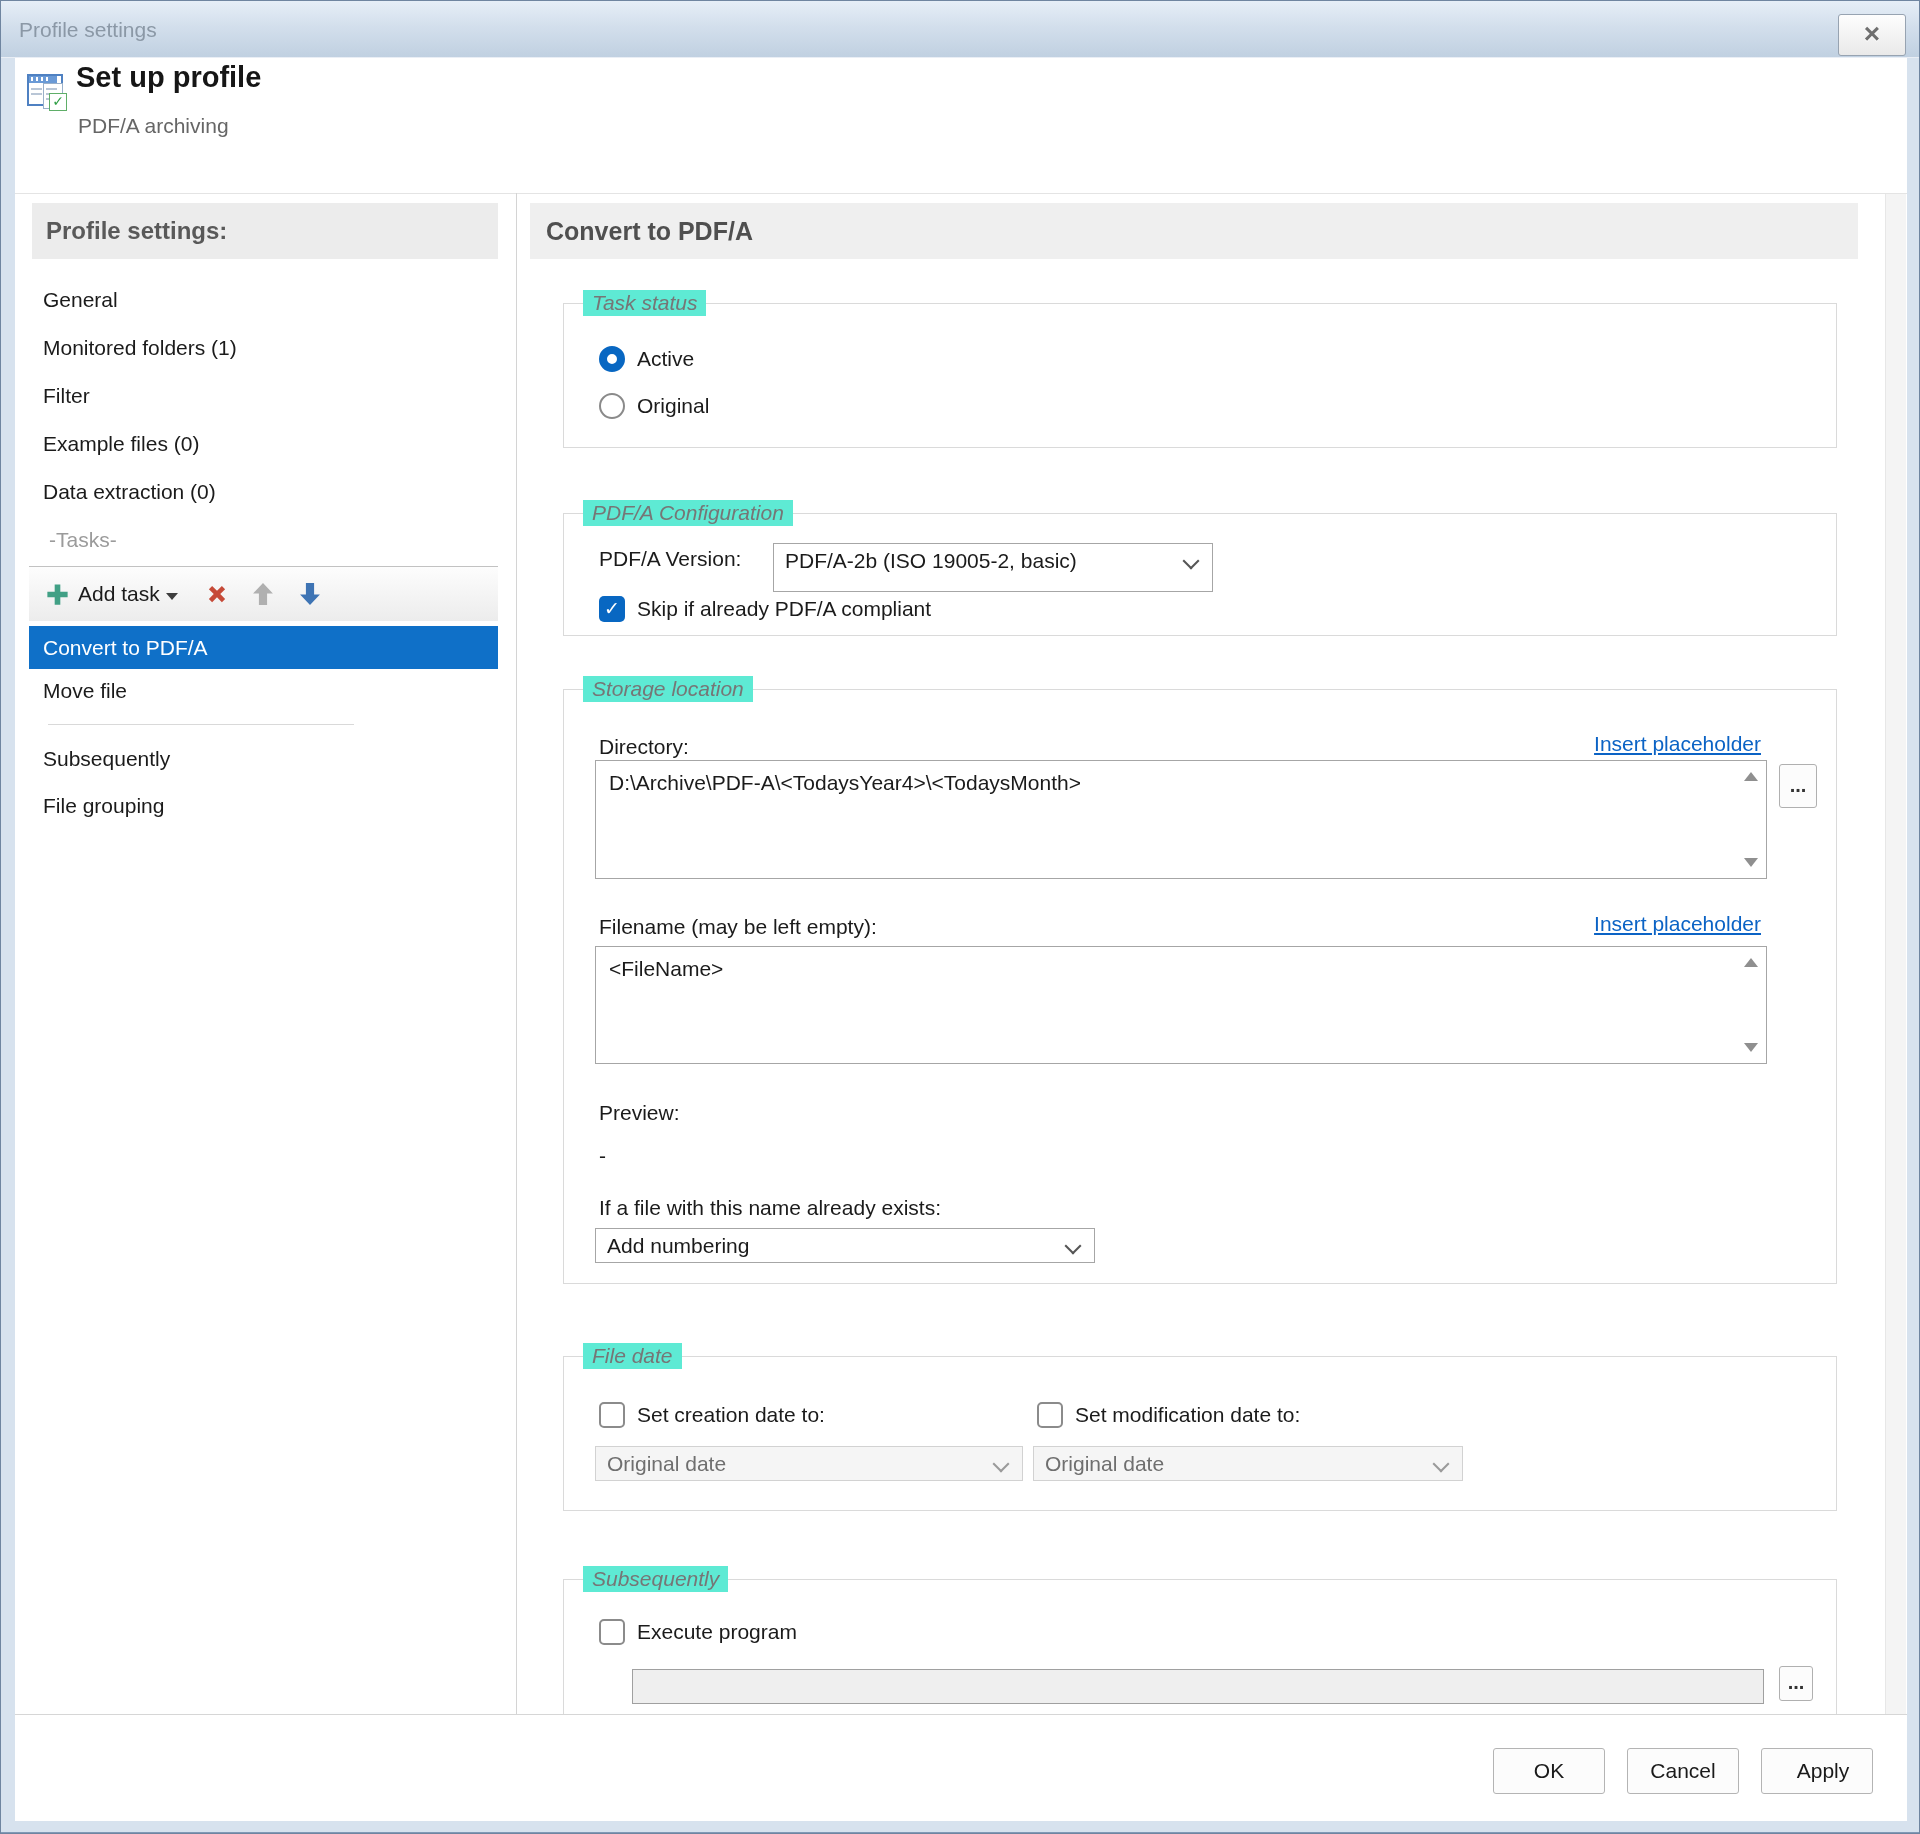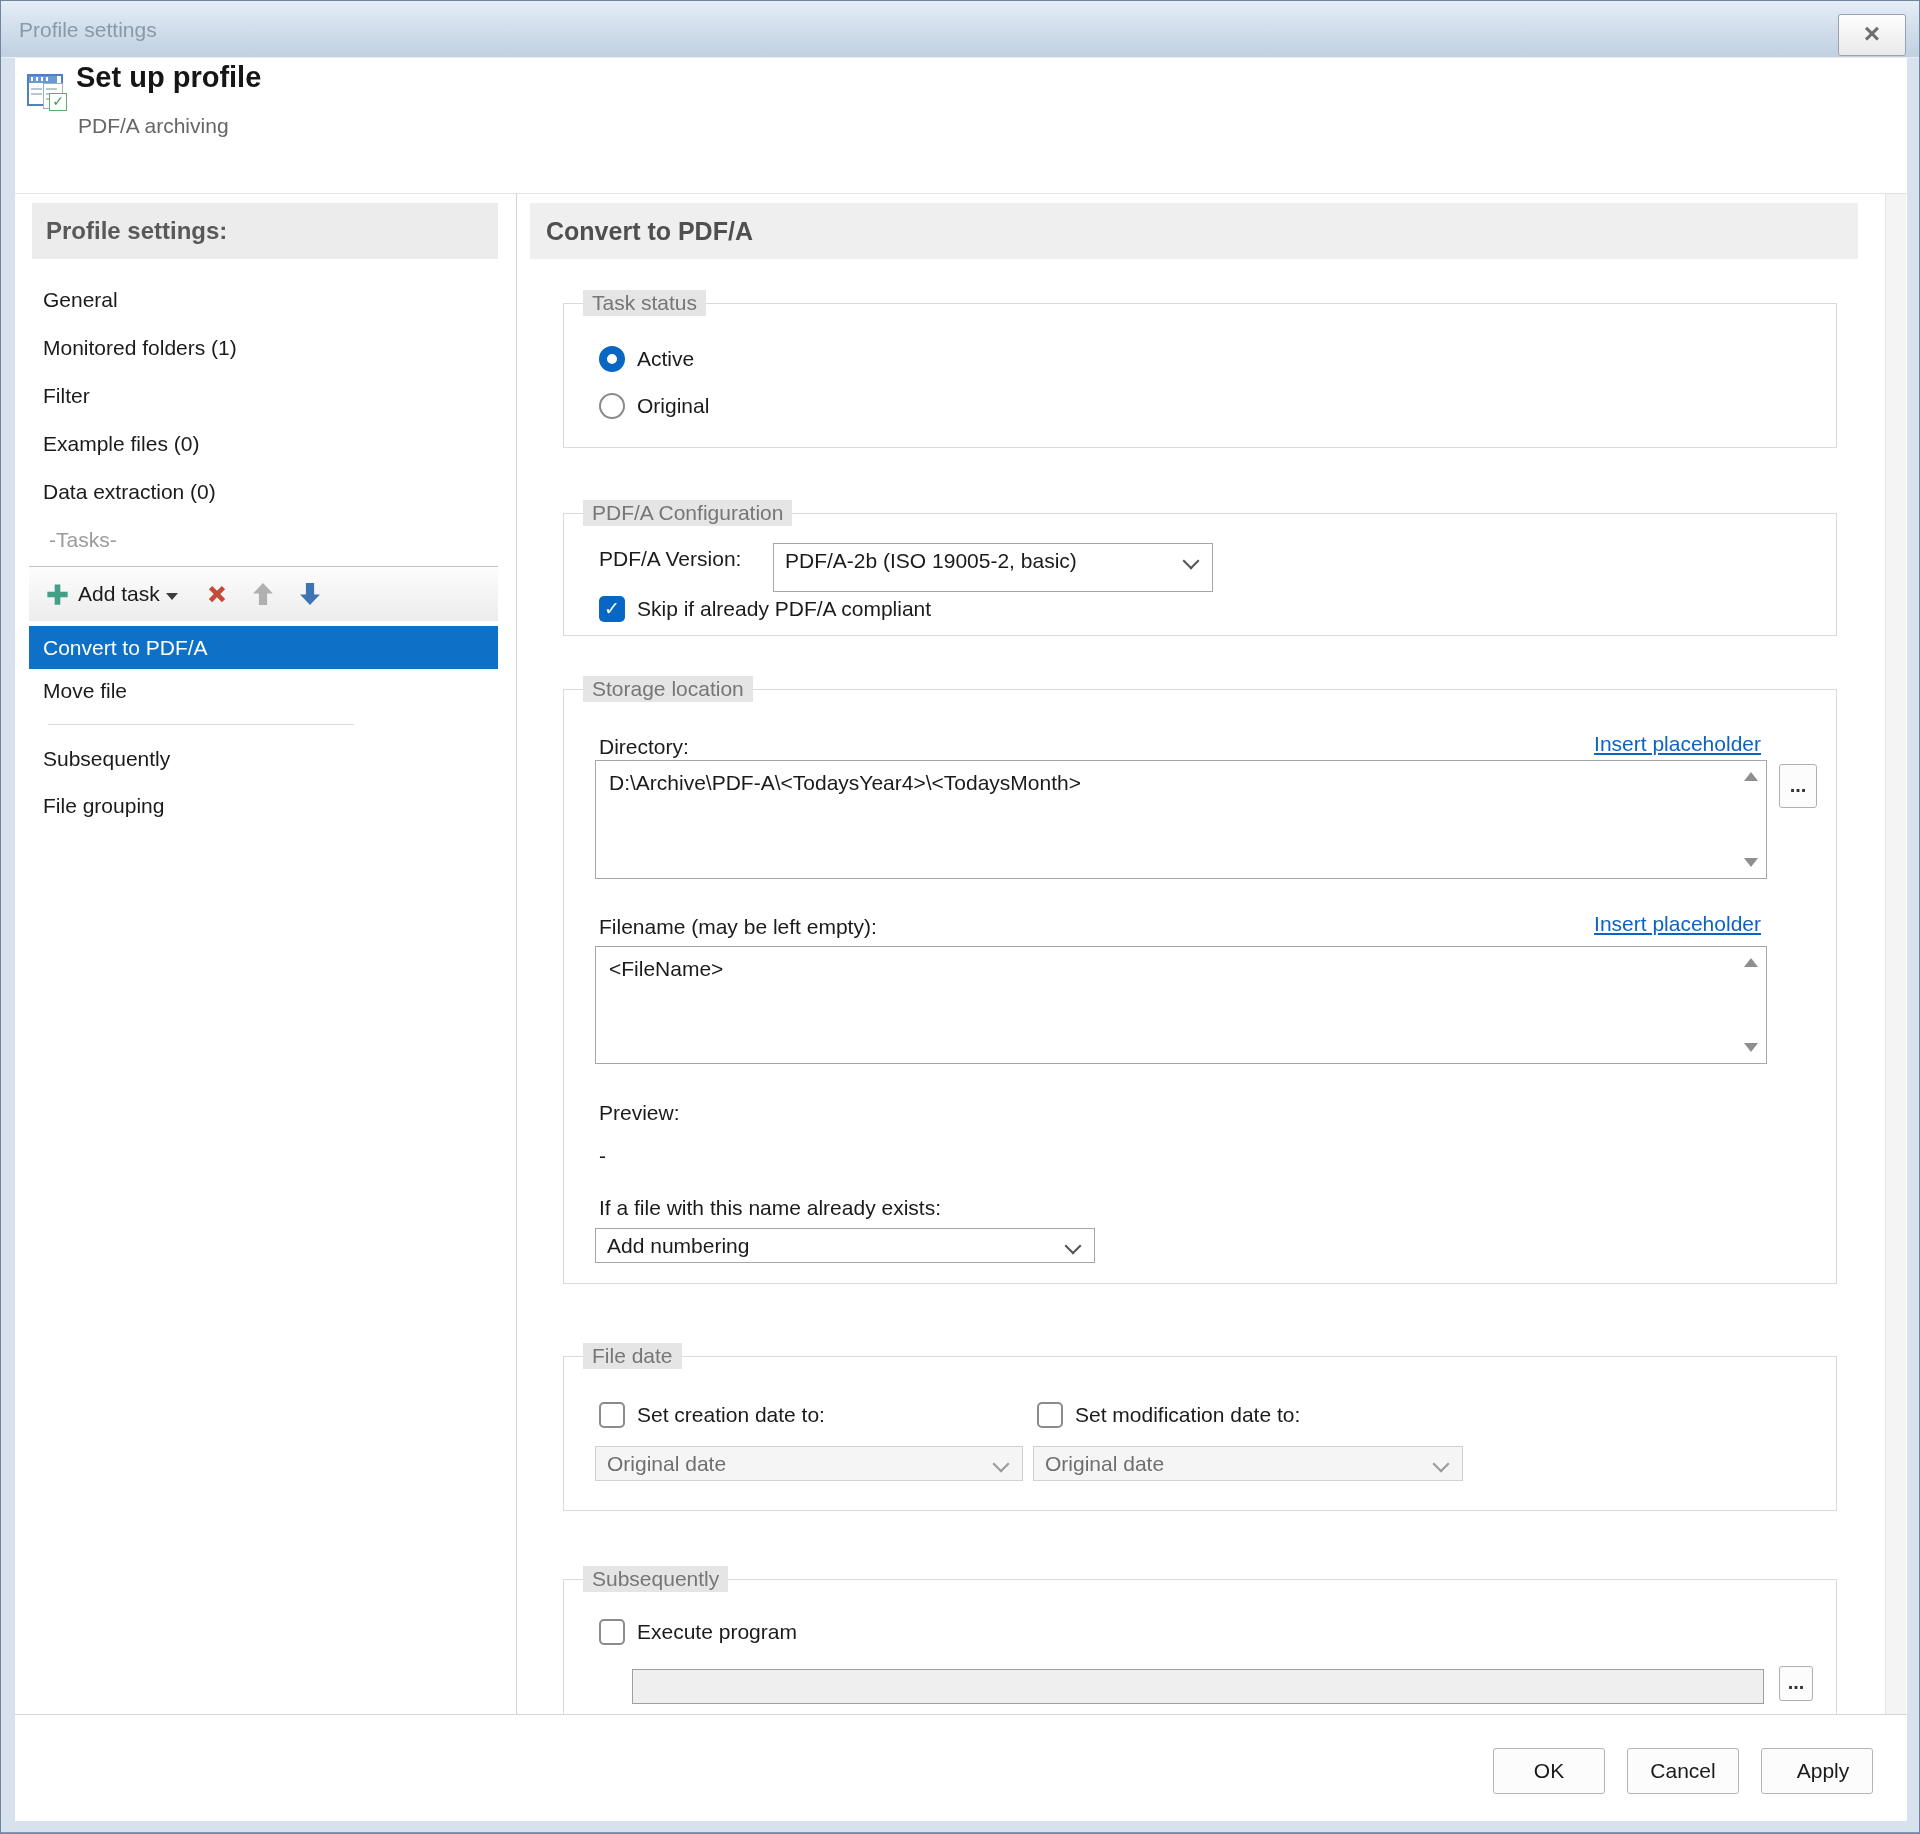--- a/index.html
+++ b/index.html
@@ -47,21 +47,21 @@
   .caret-down{width:0;height:0;border-left:6px solid transparent;border-right:6px solid transparent;border-top:7px solid #3d3d3d;margin:4px 8px 0 2px;}
   .task-row{left:28px;width:469px;height:43px;font-size:21px;line-height:43px;padding-left:14px;cursor:default;}
   .task-row.selected{background:#0f70c8;color:#ffffff;}
   .task-row.normal{color:#1b1b1b;}
   .side-sep{left:47px;top:723px;width:306px;height:1px;background:#d9d9d9;}
   .vdivider{left:515px;top:192px;width:1px;height:1521px;background:#d4d4d4;}
   
   .main-title{left:529px;top:202px;width:1328px;height:56px;background:#efefef;
     font-size:25px;font-weight:bold;color:#4f4f4f;line-height:56px;padding-left:16px;}
   .group{border:1px solid #dadada;background:#fff;}
-  .legend{font-size:21px;color:#767676;background:#e5e5e5;padding:0 9px;height:26px;line-height:26px;}
+  .legend{font-size:21px;color:#767676;background:#5eead4;padding:0 9px;height:26px;line-height:26px;font-style:italic;}
   .lbl{font-size:21px;color:#1b1b1b;}
   .link{font-size:21px;color:#0b63c5;text-decoration:underline;cursor:pointer;}
   
   .radio{width:26px;height:26px;border-radius:50%;background:#fff;}
   .radio.on{border:8px solid #0867c2;}
   .radio.off{border:2px solid #8a8a8a;}
   .cbox{width:26px;height:26px;border-radius:5px;}
   .cbox.on{background:#0867c2;color:#fff;font-size:19px;text-align:center;line-height:26px;}
   .cbox.off{background:#fff;border:2px solid #8b8b8b;}
   

